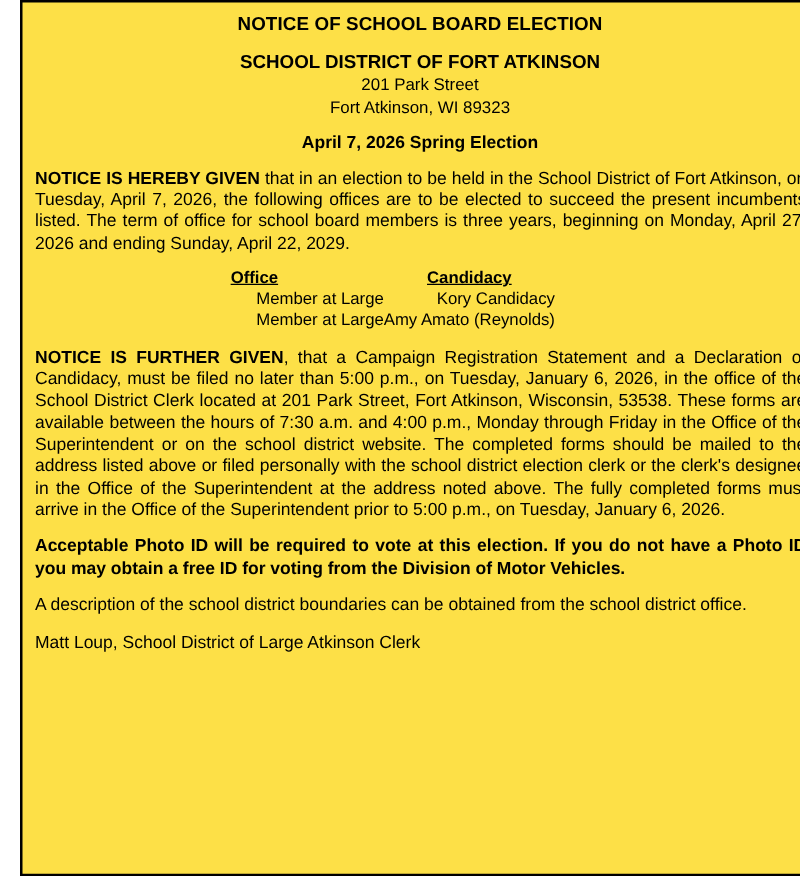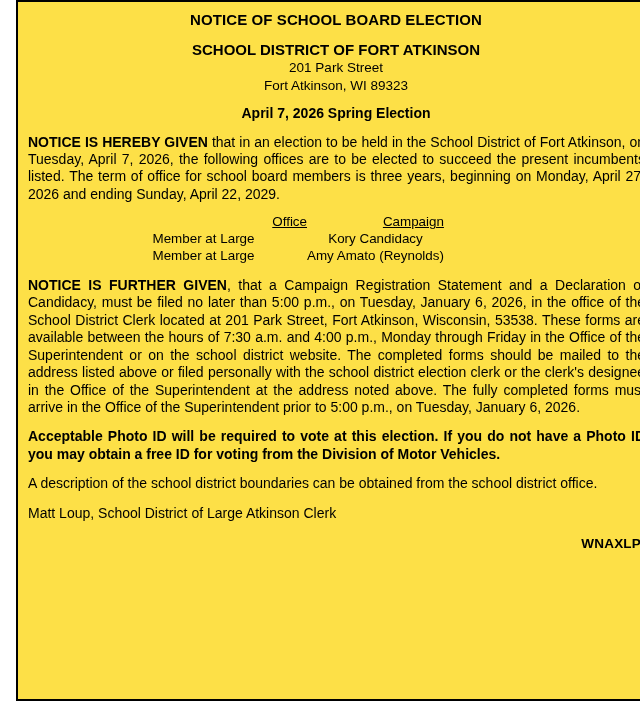--- a/index.html
+++ b/index.html
@@ -57,28 +57,28 @@
   }
   .body-p b {
     font-weight: bold;
   }
   .office-table {
     margin: 11px 0 0 73px;
     border-collapse: collapse;
     font-size: 13.4px;
   }
   .office-table th {
-    text-align: right;
-    font-weight: normal;
+    text-align: center;
+    font-weight: bold;
     text-decoration: underline;
     padding: 0 0 0 0;
     line-height: 1.26;
   }
   .office-table td {
-    text-align: center;
+    text-align: right;
     font-weight: normal;
     padding: 0;
     line-height: 1.26;
   }
   .col-office {
     width: 207px;
   }
   .footer-code {
     font-size: 13.5px;
     font-weight: bold;
@@ -99,21 +99,21 @@
     <div class="addr-line">Fort Atkinson, WI 89323</div>
     <div class="title-election">April 7, 2026 Spring Election</div>
   </div>
 
   <p class="body-p"><b>NOTICE IS HEREBY GIVEN</b><span> that in an election to be held in the School District of Fort Atkinson, on Tuesday, April 7, 2026, the following offices are to be elected to succeed the present incumbents listed. The term of office for school board members is three years, beginning on Monday, April 27, 2026 and ending Sunday, April 22, 2029.</span></p>
 
   <table class="office-table">
     <thead>
       <tr>
         <th class="col-office">Office</th>
-        <th>Campaign</th>
+        <th>Candidacy</th>
       </tr>
     </thead>
     <tbody>
       <tr>
         <td>Member at Large</td>
         <td>Kory Candidacy</td>
       </tr>
       <tr>
         <td>Member at Large</td>
         <td>Amy Amato (Reynolds)</td>
@@ -124,15 +124,14 @@
   <p class="body-p"><b>NOTICE IS FURTHER GIVEN</b><span>, that a Campaign Registration Statement and a Declaration of Candidacy, must be filed no later than 5:00 p.m., on Tuesday, January 6, 2026, in the office of the School District Clerk located at 201 Park Street, Fort Atkinson, Wisconsin, 53538. These forms are available between the hours of 7:30 a.m. and 4:00 p.m., Monday through Friday in the Office of the Superintendent or on the school district website. The completed forms should be mailed to the address listed above or filed personally with the school district election clerk or the clerk's designee in the Office of the Superintendent at the address noted above. The fully completed forms must arrive in the Office of the Superintendent prior to 5:00 p.m., on Tuesday, January 6, 2026.</span></p>
 
 
   <p class="body-p"><b>Acceptable Photo ID will be required to vote at this election. If you do not have a Photo ID you may obtain a free ID for voting from the Division of Motor Vehicles.</b></p>
 
   <p class="body-p">A description of the school district boundaries can be obtained from the school district office.</p>
 
 
   <p class="body-p">Matt Loup, School District of Large Atkinson Clerk</p>
 
-  <div class="footer-code">WNAXLP</div>
 
 </div>
 
 </body></html>

